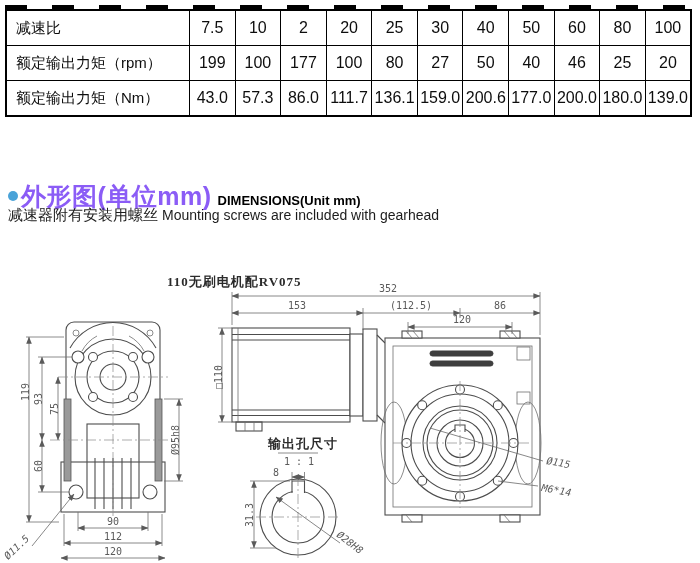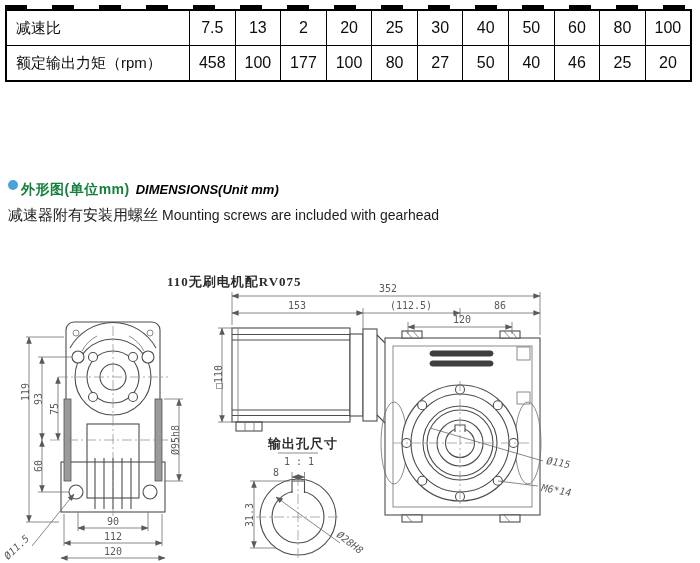--- a/index.html
+++ b/index.html
@@ -12,22 +12,22 @@
              table-layout:fixed;border:2px solid #000;}
   table.spec td{border:1.5px solid #000;height:34px;text-align:center;vertical-align:middle;
                 font-size:16px;color:#0d0d0d;padding:0 1px;}
   table.spec td.lbl{width:172px;text-align:left;padding-left:9px;font-size:15px;}
   .top-accent{position:absolute;left:5px;top:5px;width:687px;height:5px;
     background:repeating-linear-gradient(90deg,#000 0 22px,transparent 22px 47px);}
 
   
   .sec{position:absolute;left:8px;top:180px;white-space:nowrap;}
   .bullet{display:inline-block;width:10px;height:10px;border-radius:50%;vertical-align:4px;margin-right:3px;}
-  .t-zh{font-size:14px;font-weight:bold;color:#15803d;letter-spacing:.5px;}
-  .t-en{font-size:13px;font-weight:bold;color:#000;margin-left:6px;font-style:italic;}
+  .t-zh{font-size:25px;font-weight:bold;color:#8b5cf6;letter-spacing:.5px;}
+  .t-en{font-size:13px;font-weight:bold;color:#000;margin-left:6px;}
   .sub{position:absolute;left:8px;top:206px;white-space:nowrap;}
   .s-zh{font-size:15px;color:#1c1c1c;}
   .s-en{font-size:14px;color:#1c1c1c;margin-left:4px;}
 
   
   svg.draw{position:absolute;left:0;top:0;width:700px;height:563px;}
   .ol{fill:none;stroke:#4d4d4d;stroke-width:1.1;}
   .olw{fill:#fff;stroke:#4d4d4d;stroke-width:1.1;}
   .thin{fill:none;stroke:#6f6f6f;stroke-width:.8;}
   .dim{stroke:#6a6a6a;stroke-width:.8;fill:none;}
@@ -43,44 +43,58 @@
 
 <div class="page">
 
   <div class="top-accent"></div>
 
   <table class="spec">
     <tbody>
       <tr>
         <td class="lbl">减速比</td>
         <td>7.5</td>
-        <td>13</td>
+        <td>10</td>
         <td>2</td>
         <td>20</td>
         <td>25</td>
         <td>30</td>
         <td>40</td>
         <td>50</td>
         <td>60</td>
         <td>80</td>
         <td>100</td>
       </tr>
       <tr>
         <td class="lbl">额定输出力矩（rpm）</td>
-        <td>458</td>
+        <td>199</td>
         <td>100</td>
         <td>177</td>
         <td>100</td>
         <td>80</td>
         <td>27</td>
         <td>50</td>
         <td>40</td>
         <td>46</td>
         <td>25</td>
         <td>20</td>
+      </tr>
+      <tr>
+        <td class="lbl">额定输出力矩（Nm）</td>
+        <td>43.0</td>
+        <td>57.3</td>
+        <td>86.0</td>
+        <td>111.7</td>
+        <td>136.1</td>
+        <td>159.0</td>
+        <td>200.6</td>
+        <td>177.0</td>
+        <td>200.0</td>
+        <td>180.0</td>
+        <td>139.0</td>
       </tr>
     </tbody>
   </table>
 
   <div class="sec">
     <span class="bullet" style="background:#4aa3d8;"></span><span class="t-zh">外形图(单位mm)</span><span class="t-en">DIMENSIONS(Unit mm)</span>
   </div>
   <div class="sub">
     <span class="s-zh">减速器附有安装用螺丝</span><span class="s-en">Mounting screws are included with gearhead</span>
   </div>

